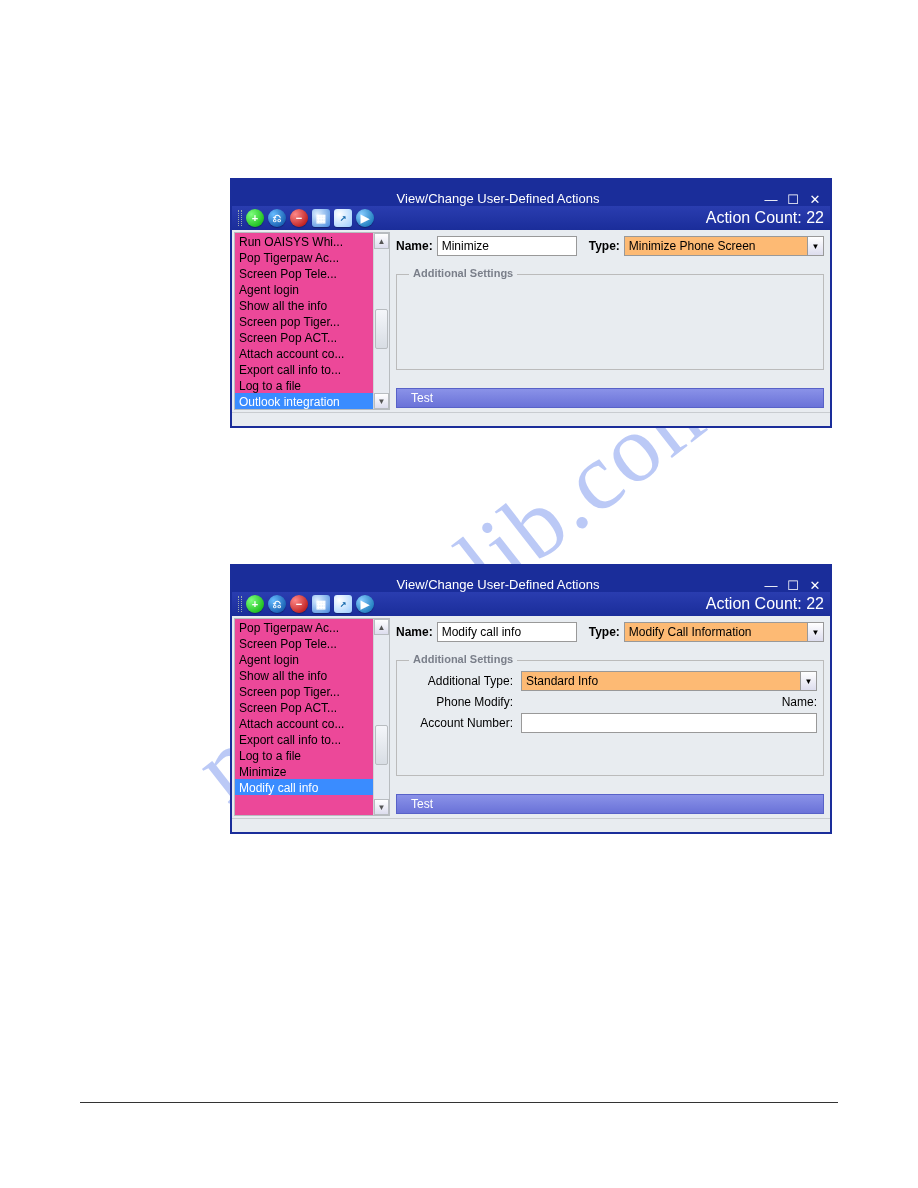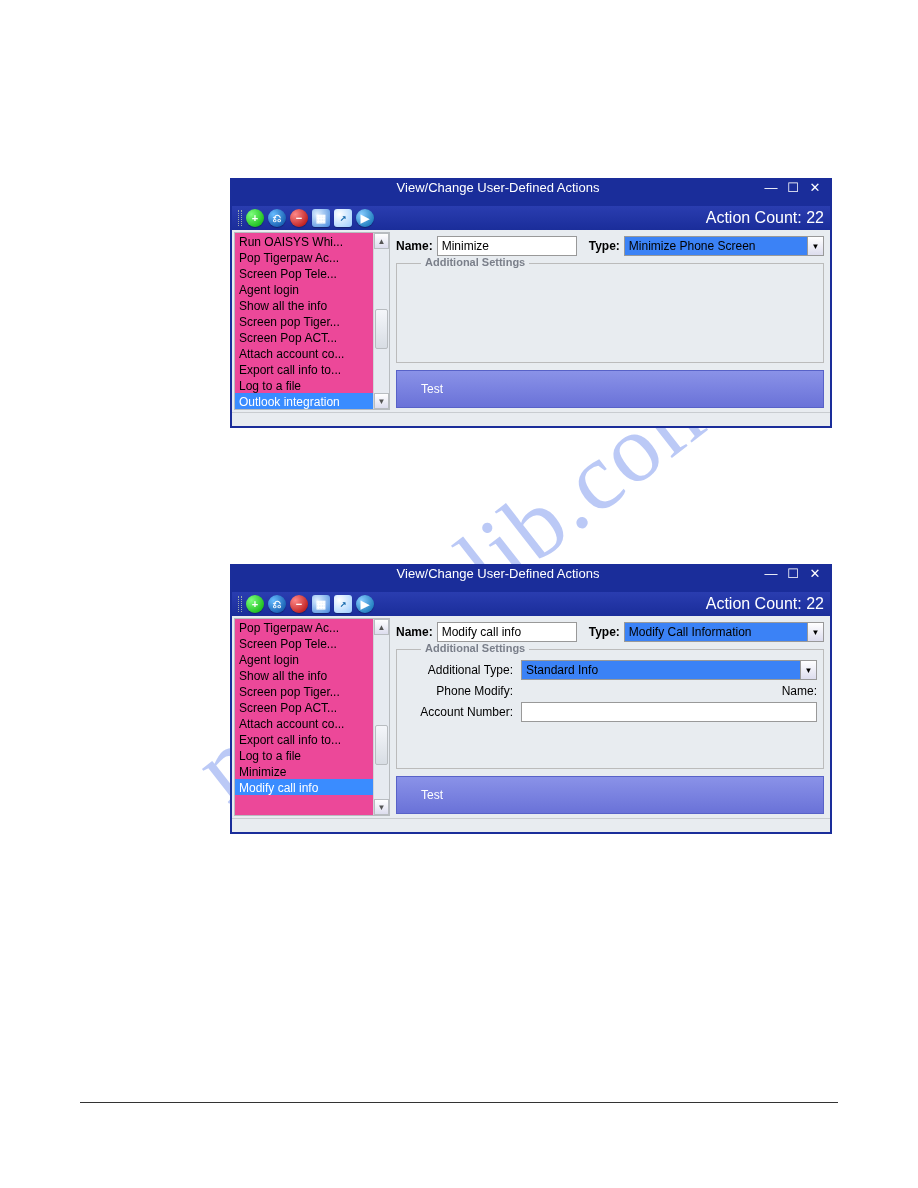--- a/index.html
+++ b/index.html
@@ -31,21 +31,21 @@
     border: 2px solid #1a2d9a;
     background: #2a3db0;
     z-index: 2;
   }
   .window#win1 { left: 230px; top: 178px; height: 250px; }
   .window#win2 { left: 230px; top: 564px; height: 270px; }
   .titlebar {
     height: 26px;
     background: linear-gradient(to bottom, #1a2d9a 0%, #1a2d9a 100%);
     display: flex;
-    align-items: flex-start;
+    align-items: flex-end;
     color: #fff;
     padding: 0 6px;
   }
   .titlebar .title { flex: 1; text-align: center; font-size: 13px; }
   .winbtn {
     width: 18px; height: 14px; margin-left: 4px;
     display:flex;align-items:center;justify-content:center;
     color:#fff;font-size:13px;font-family:Arial;
     cursor:default;
   }
@@ -85,30 +85,30 @@
   }
   .listbox {
     flex:1;overflow:hidden;font-size:12px;color:#000;
   }
   .listbox .item{padding:1px 4px;white-space:nowrap;overflow:hidden;text-overflow:ellipsis;height:16px;line-height:16px;}
   .listbox .item.selected{background:#3a8cff;color:#fff;}
   .scrollbar{width:16px;background:#e8ecf0;border-left:1px solid #d0d4d8;display:flex;flex-direction:column;}
   .sbtn{height:16px;background:linear-gradient(#fff,#dde);border:1px solid #b8bcc0;display:flex;align-items:center;justify-content:center;font-size:8px;color:#555;}
   .strack{flex:1;background:#e6eaf0;position:relative;}
   .sthumb{position:absolute;left:1px;right:1px;background:linear-gradient(#f4f6fa,#d8dde4);border:1px solid #b8bcc0;border-radius:2px;}
-  .rightpane{flex:1;display:flex;flex-direction:column;gap:5px;}
+  .rightpane{flex:1;display:flex;flex-direction:column;gap:16px;}
   .form-row{display:flex;align-items:center;gap:4px;padding:4px 4px 0 4px;}
   .form-row label{font-weight:bold;font-size:12px;}
   .textfield{border:1px solid #999;background:#fff;height:20px;padding:0 4px;font-size:12px;font-family:inherit;}
-  .dropdown{display:flex;border:1px solid #999;background:#3b82f6;height:20px;align-items:center;}
+  .dropdown{display:flex;border:1px solid #999;background:#fdba74;height:20px;align-items:center;}
   .dropdown span{flex:1;padding:0 4px;font-size:12px;}
   .ddbtn{width:16px;height:18px;background:linear-gradient(#fff,#dde);border-left:1px solid #999;display:flex;align-items:center;justify-content:center;font-size:8px;}
   .fieldset{flex:1;margin:2px 4px 0 4px;border:1px solid #bbb;position:relative;padding-top:6px;background:#e8ecf0;}
-  .fieldset .legend{position:absolute;top:-8px;left:24px;background:#e8ecf0;padding:0 4px;color:#7a7f8a;font-size:11px;font-weight:bold;}
-  .testbar{height:38px;margin:2px 4px 2px 4px;background:linear-gradient(#8a92e8,#6a72d8);border:1px solid #5862c8;display:flex;align-items:center;padding-left:24px;color:#fff;font-size:12px;}
+  .fieldset .legend{position:absolute;top:-8px;left:12px;background:#e8ecf0;padding:0 4px;color:#7a7f8a;font-size:11px;font-weight:bold;}
+  .testbar{height:20px;margin:2px 4px 2px 4px;background:linear-gradient(#8a92e8,#6a72d8);border:1px solid #5862c8;display:flex;align-items:center;padding-left:14px;color:#fff;font-size:12px;}
   .settings-grid{padding:4px 6px;display:grid;grid-template-columns:110px 1fr;row-gap:4px;column-gap:8px;align-items:center;}
   .settings-grid .lbl{text-align:right;font-size:12px;}
   hr.docline{position:absolute;left:80px;right:80px;top:1096px;border:none;border-top:1px solid #333;}
 </style>
 </head>
 <body>
 
 <div class="watermark">manualslib.com</div>
 
 <div class="window" id="win1">

